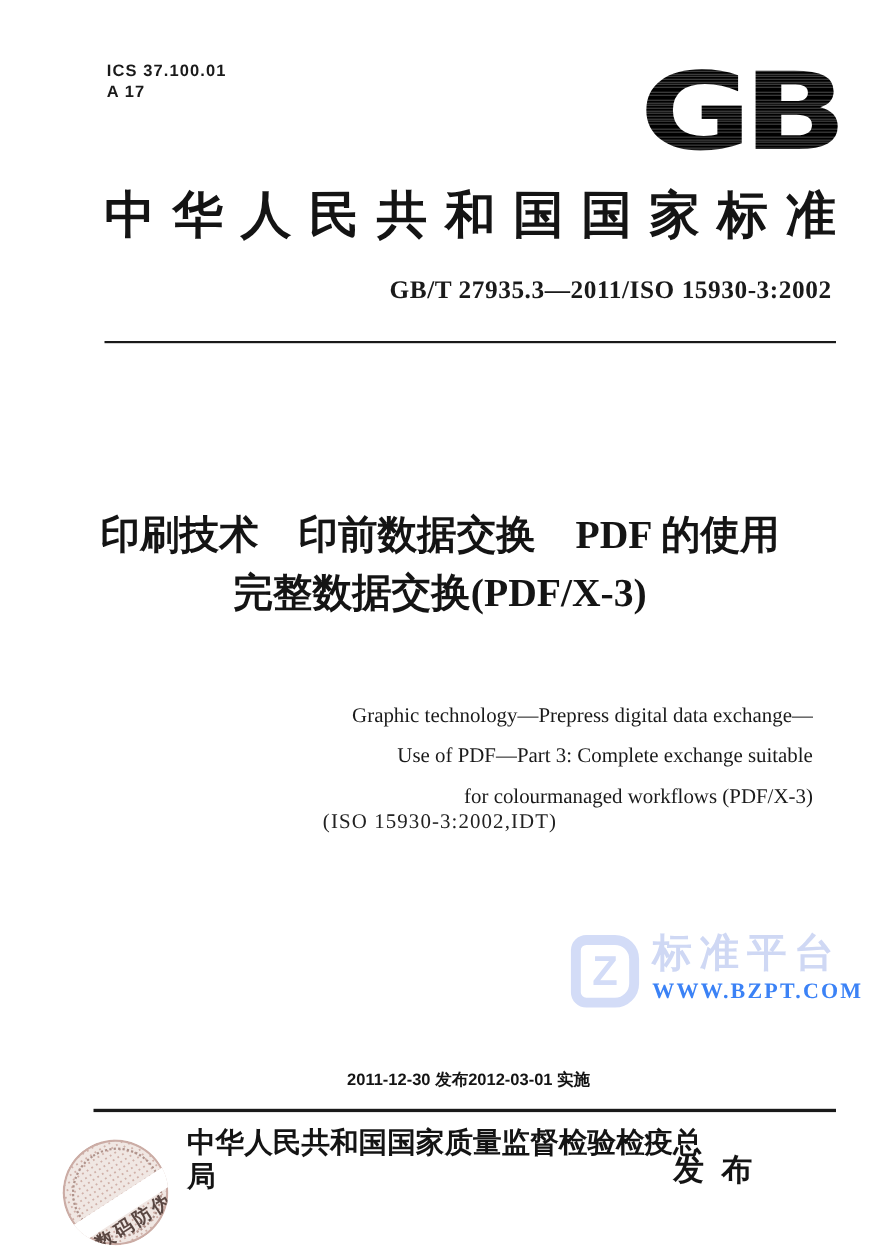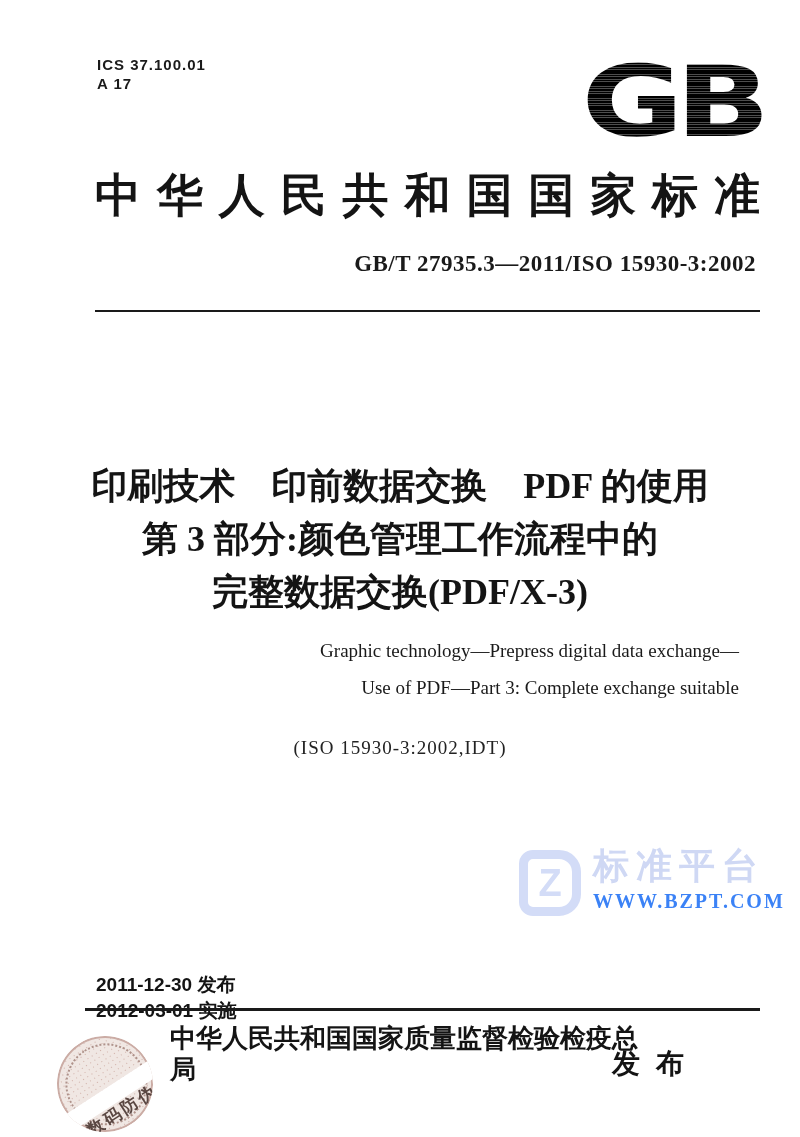--- a/index.html
+++ b/index.html
@@ -105,23 +105,23 @@
   }
   .wm-url{
     font-family:"Liberation Serif", serif;
     font-weight:bold;font-size:20px;letter-spacing:2px;
     color:#3b82f6;line-height:30px;
   }
 
   
   .dates{
     position:absolute;left:96px;top:948px;width:660px;
-    display:flex;justify-content:flex-start;
+    display:flex;justify-content:center;
     font-family:"Liberation Sans", sans-serif;
-    font-weight:bold;font-size:19px;color:#141414;flex-direction:column;
+    font-weight:bold;font-size:15px;color:#141414;
   }
 
   
   .publisher{
     position:absolute;left:170px;top:999px;width:468px;
     font-weight:bold;font-size:26px;line-height:31px;color:#141414;
   }
   .pub2{text-align:justify;text-align-last:justify;white-space:nowrap;}
   .publish-label{
     position:absolute;left:612px;top:1021px;
@@ -180,27 +180,27 @@
   </div>
 
   <h1 class="std-name">中华人民共和国国家标准</h1>
 
   <div class="std-number">GB/T 27935.3—2011/ISO 15930-3:2002</div>
 
   <div class="rule rule-top"></div>
 
   <div class="title-cn">
     <div>印刷技术　印前数据交换　PDF 的使用</div>
-    <div>第 3 部分:颜色管理工作流程中的</div>
     <div>完整数据交换(PDF/X-3)</div>
   </div>
 
   <div class="title-en">
     <div>Graphic technology—Prepress digital data exchange—</div>
     <div>Use of PDF—Part 3: Complete exchange suitable</div>
+    <div>for colourmanaged workflows (PDF/X-3)</div>
   </div>
 
   <div class="iso-note">(ISO 15930-3:2002,IDT)</div>
 
   <div class="watermark">
     <div class="wm-logo">
       <span>Z</span>
     </div>
     <div class="wm-text">
       <div class="wm-name">标准平台</div>

